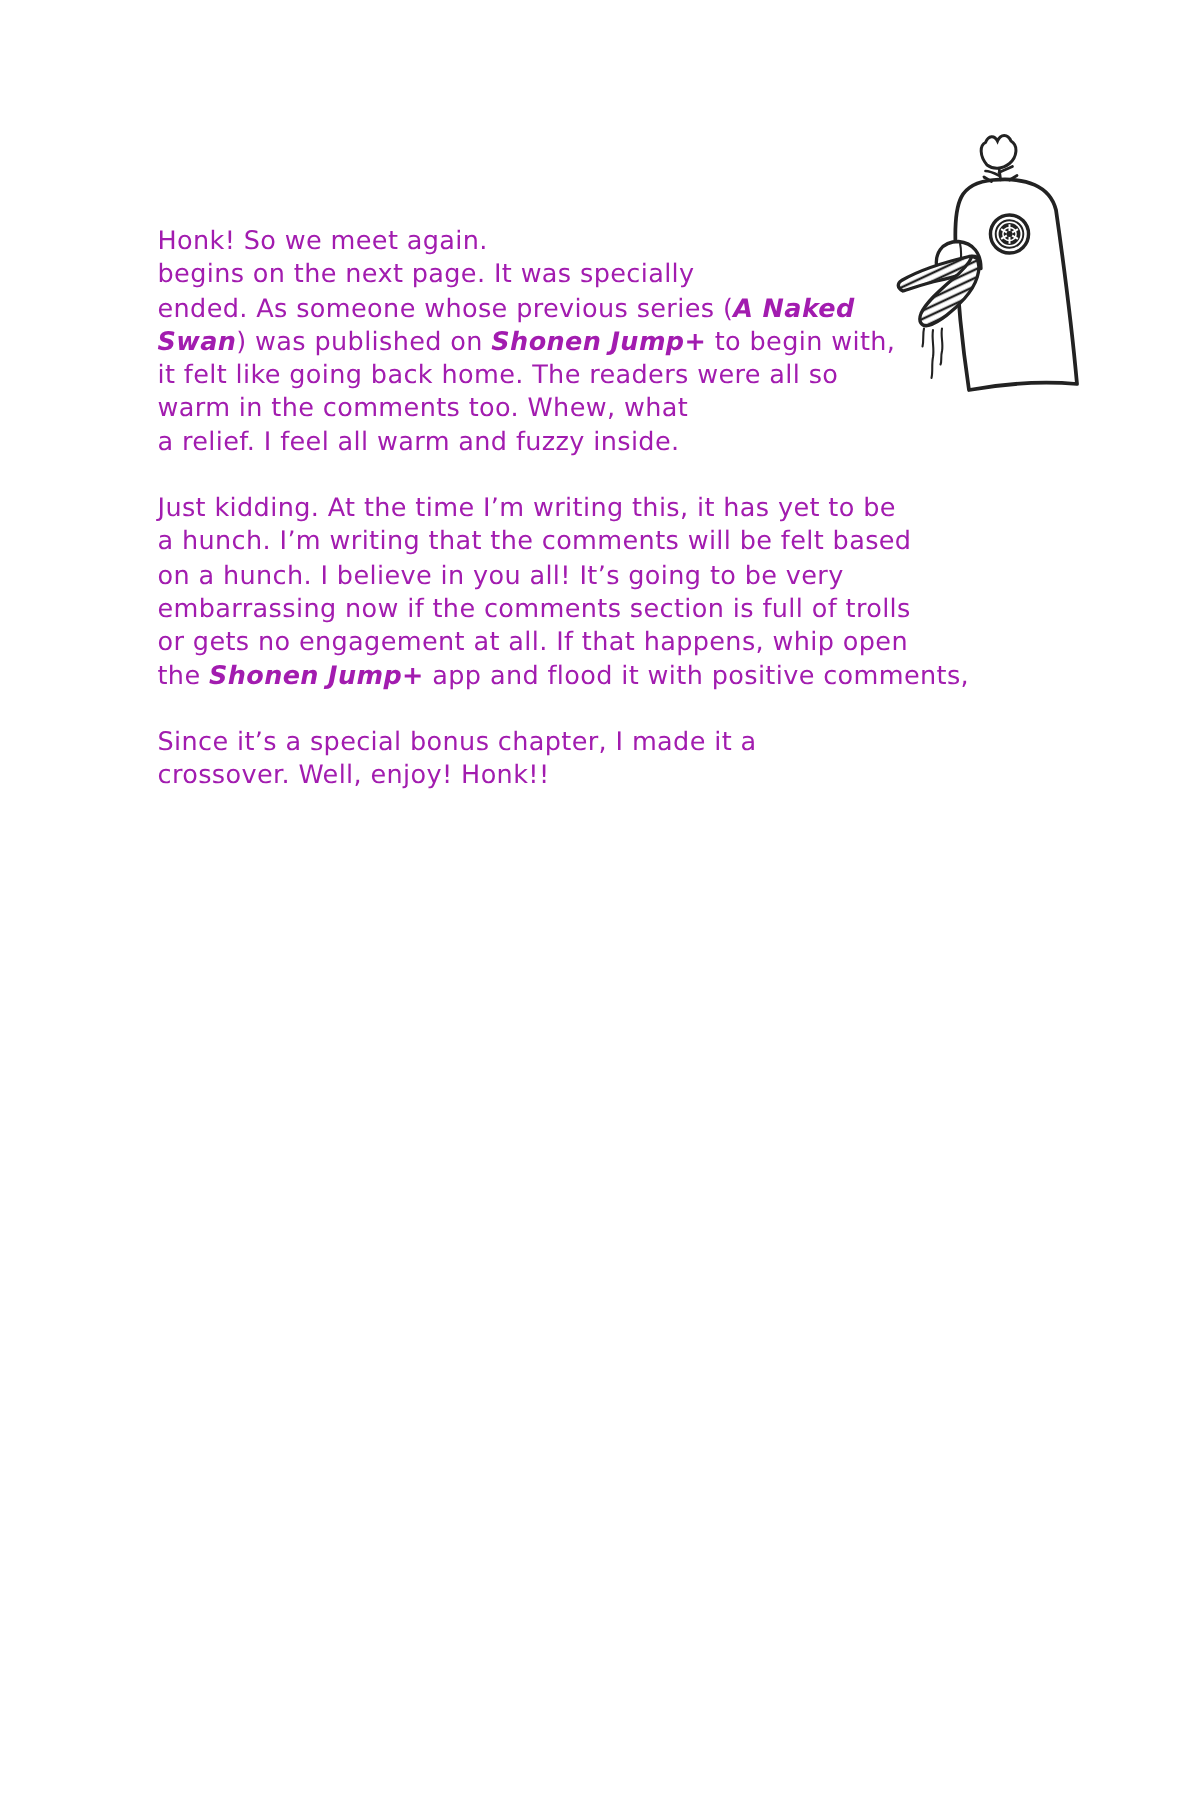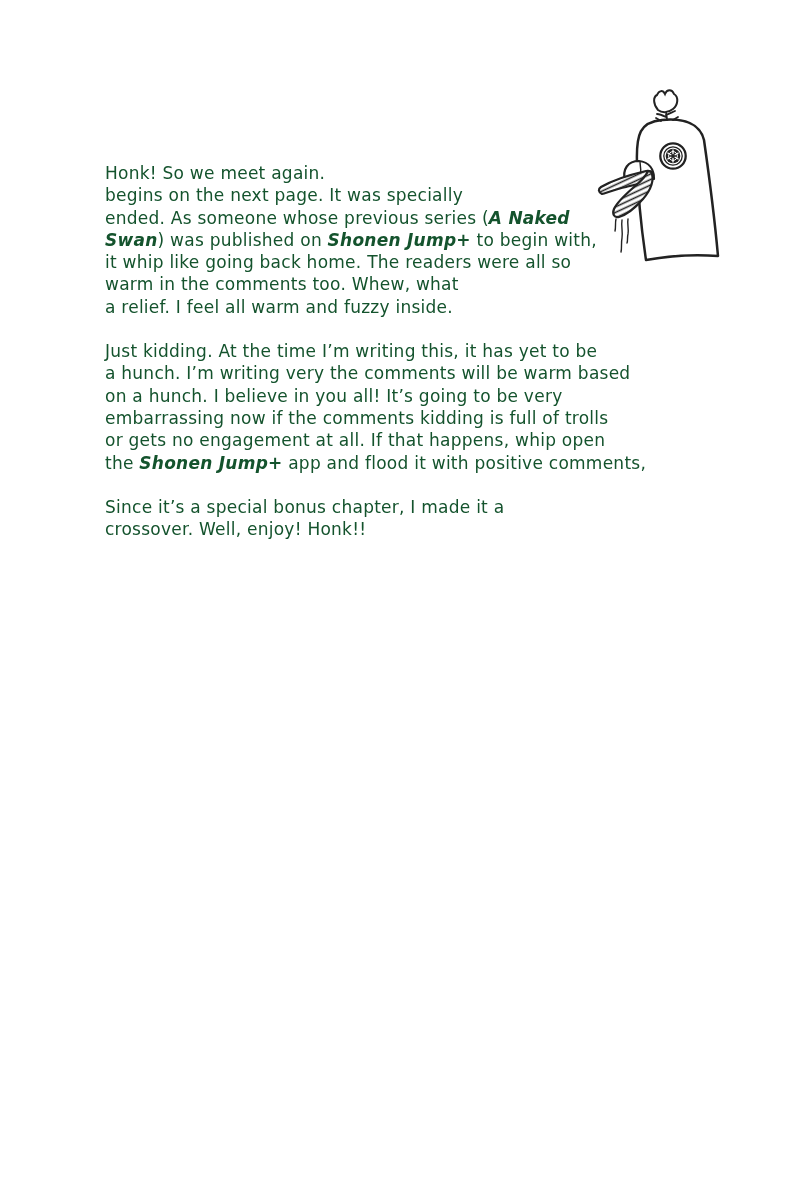--- a/index.html
+++ b/index.html
@@ -46,35 +46,35 @@
     display: block;
     width: 100%;
     height: 100%;
   }
 </style>
 </head>
 <body>
 
 <div class="page">
 
-  <div class="afterword" style="color: #14532d; margin-top: 12px;">
+  <div class="afterword" style="color: #a21caf;">
       <div class="paragraph">
         <div class="line"><span>Honk! So we meet again.</span></div>
         <div class="line"><span>begins on the next page. It was specially</span></div>
         <div class="line"><span>ended. As someone whose previous series (</span><span class="title-em">A Naked</span></div>
         <div class="line"><span class="title-em">Swan</span><span>) was published on </span><span class="title-em">Shonen Jump+</span><span> to begin with,</span></div>
-        <div class="line"><span>it whip like going back home. The readers were all so</span></div>
+        <div class="line"><span>it felt like going back home. The readers were all so</span></div>
         <div class="line"><span>warm in the comments too. Whew, what</span></div>
         <div class="line"><span>a relief. I feel all warm and fuzzy inside.</span></div>
       </div>
       <div class="paragraph">
         <div class="line"><span>Just kidding. At the time I’m writing this, it has yet to be</span></div>
-        <div class="line"><span>a hunch. I’m writing very the comments will be warm based</span></div>
+        <div class="line"><span>a hunch. I’m writing that the comments will be felt based</span></div>
         <div class="line"><span>on a hunch. I believe in you all! It’s going to be very</span></div>
-        <div class="line"><span>embarrassing now if the comments kidding is full of trolls</span></div>
+        <div class="line"><span>embarrassing now if the comments section is full of trolls</span></div>
         <div class="line"><span>or gets no engagement at all. If that happens, whip open</span></div>
         <div class="line"><span>the </span><span class="title-em">Shonen Jump+</span><span> app and flood it with positive comments,</span></div>
       </div>
       <div class="paragraph">
         <div class="line"><span>Since it’s a special bonus chapter, I made it a</span></div>
         <div class="line"><span>crossover. Well, enjoy! Honk!!</span></div>
       </div>
     </div>
 
   <div class="illustration">

